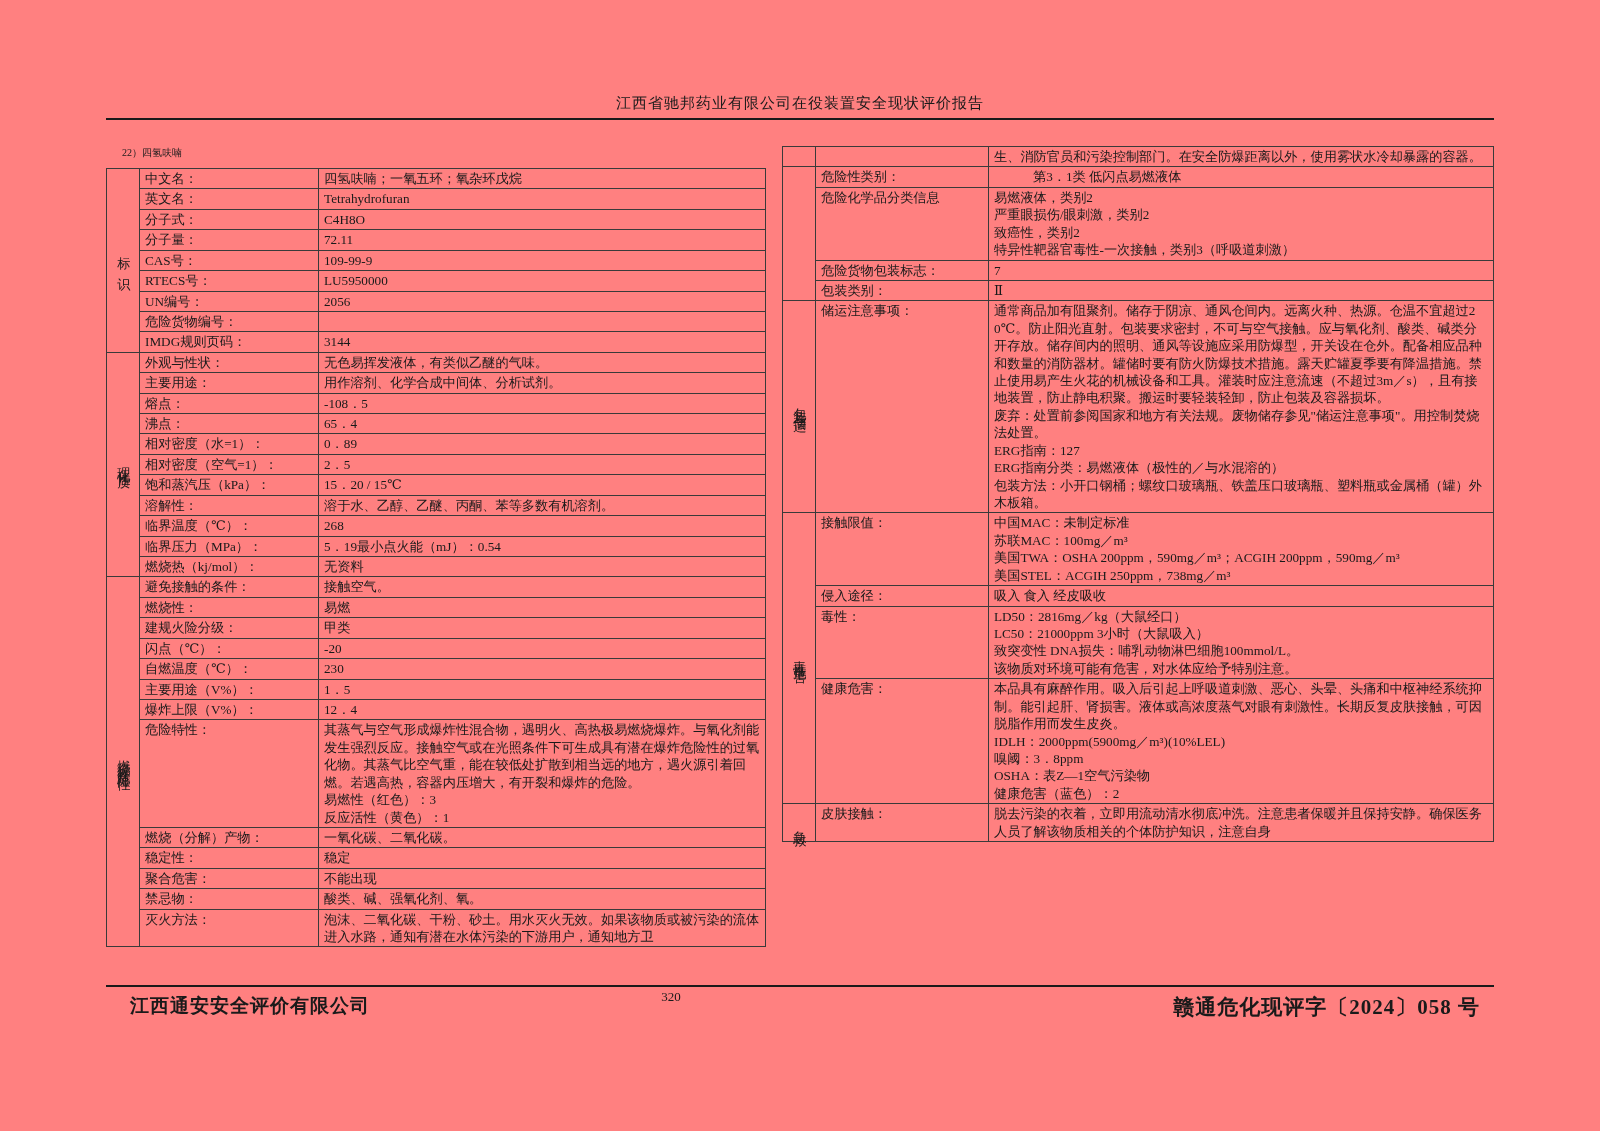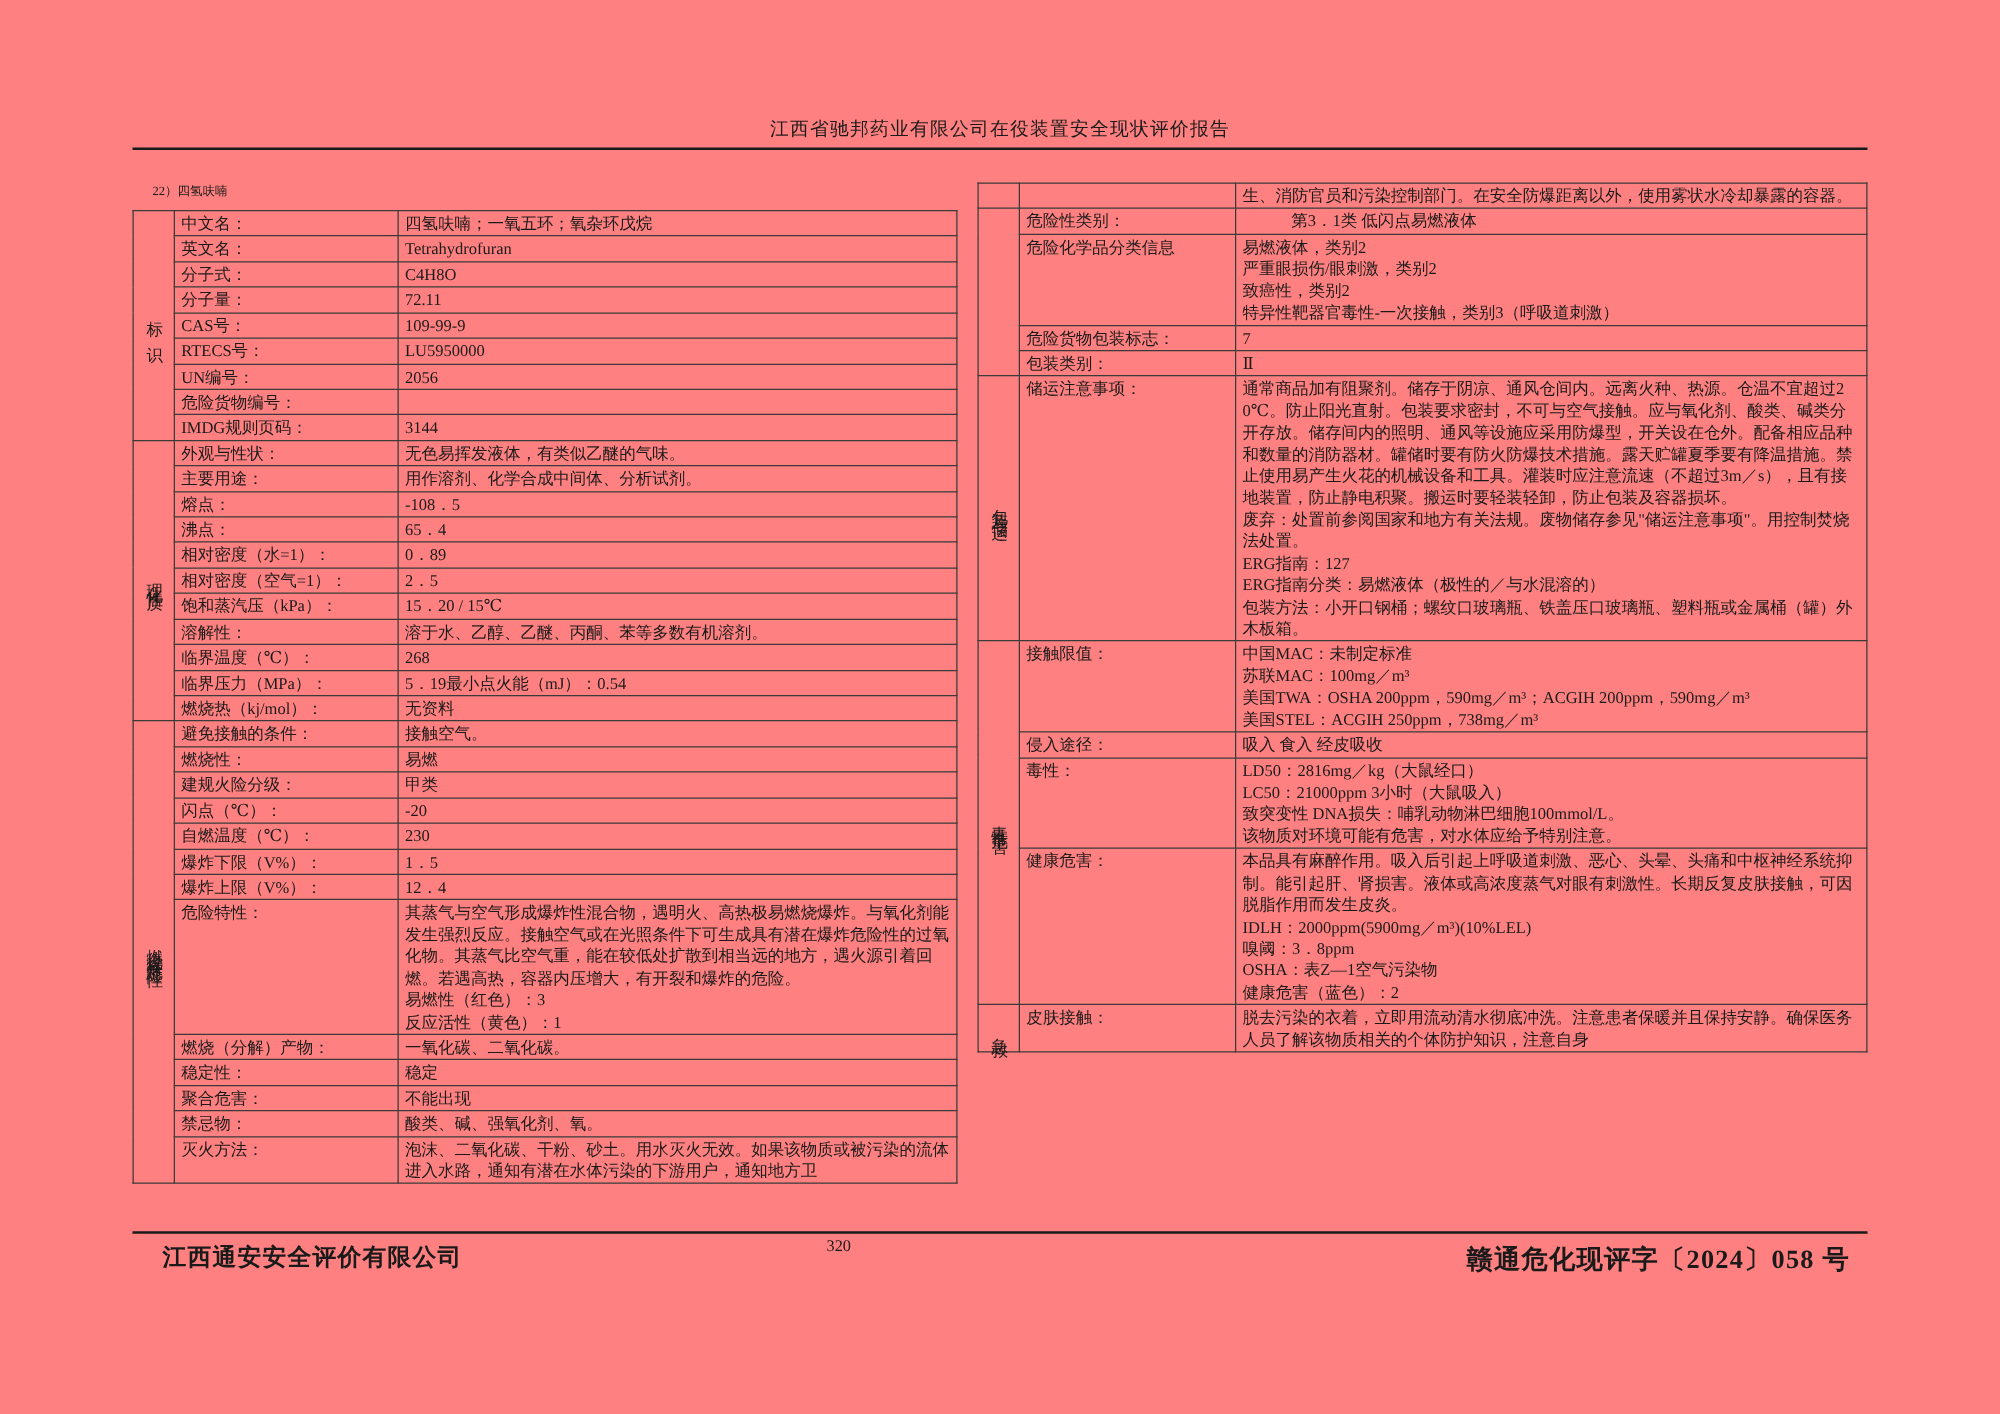--- a/index.html
+++ b/index.html
@@ -192,21 +192,21 @@
         </tr>
         <tr>
           <td class="key">闪点（℃）：</td>
           <td class="val" style="white-space: pre-line; margin-left: 15px;">-20</td>
         </tr>
         <tr>
           <td class="key">自燃温度（℃）：</td>
           <td class="val" style="white-space: pre-line;">230</td>
         </tr>
         <tr>
-          <td class="key">爆炸下限（V%）：</td>
+          <td class="key">主要用途（V%）：</td>
           <td class="val" style="white-space: pre-line;">1．5</td>
         </tr>
         <tr>
           <td class="key">爆炸上限（V%）：</td>
           <td class="val" style="white-space: pre-line;">12．4</td>
         </tr>
         <tr>
           <td class="key">危险特性：</td>
           <td class="val" style="white-space: pre-line;">其蒸气与空气形成爆炸性混合物，遇明火、高热极易燃烧爆炸。与氧化剂能发生强烈反应。接触空气或在光照条件下可生成具有潜在爆炸危险性的过氧化物。其蒸气比空气重，能在较低处扩散到相当远的地方，遇火源引着回燃。若遇高热，容器内压增大，有开裂和爆炸的危险。
 易燃性（红色）：3

